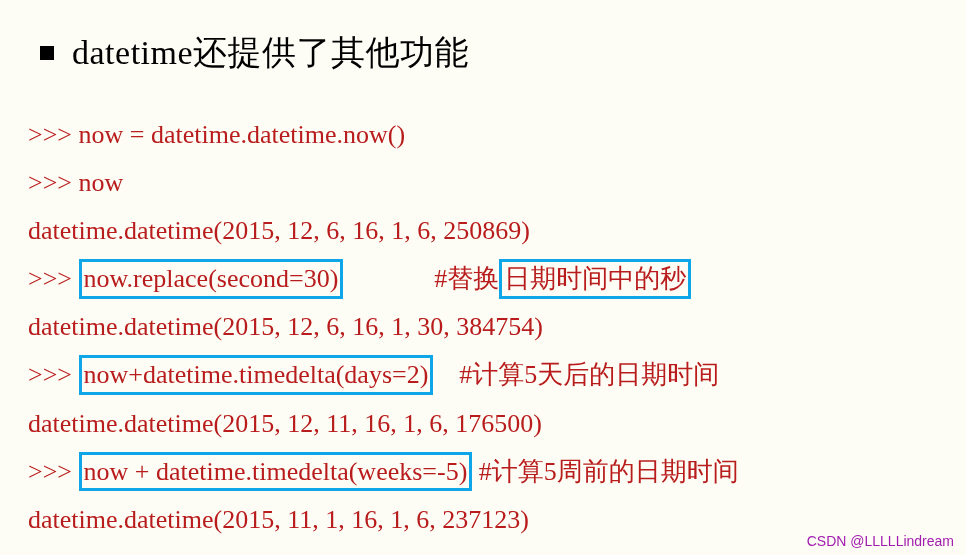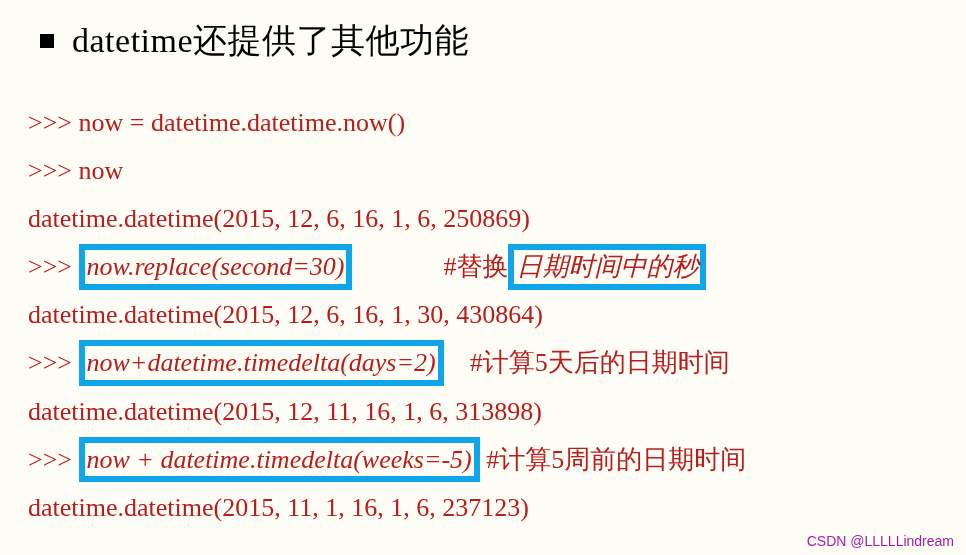--- a/index.html
+++ b/index.html
@@ -13,21 +13,21 @@
       background-color: #fdfdf5;
       background-image: radial-gradient(circle, #d0d0c0 0.5px, transparent 0.5px);
       background-size: 4px 4px;
       font-family: "Times New Roman", "SimSun", serif;
       position: relative;
       padding: 10px 20px;
     }
     .title-row {
       display: flex;
       align-items: center;
-      margin-top: 8px;
+      margin-top: 20px;
       margin-bottom: 35px;
       margin-left: 20px;
     }
     .bullet {
       width: 14px;
       height: 14px;
       background-color: #000;
       margin-right: 18px;
       flex-shrink: 0;
     }
@@ -40,25 +40,24 @@
       font-size: 26px;
       line-height: 1.85;
       color: #b91c1c;
       margin-left: 8px;
     }
     .code-line {
       position: relative;
       white-space: pre;
     }
     .boxed {
-      border: 6px solid #0ea5e9;
+      border: 3px solid #0ea5e9;
       padding: 0px 2px;
       display: inline-block;
       line-height: 1.3;
-      font-style: italic;
     }
     .comment {
       display: inline;
     }
     .watermark {
       position: absolute;
       bottom: 6px;
       right: 12px;
       font-size: 14px;
       color: #a21caf;
@@ -71,20 +70,20 @@
 <div class="title-row">
   <div class="bullet"></div>
   <div class="title-text">datetime还提供了其他功能</div>
 </div>
 
 <div class="code-block">
   <div class="code-line">&gt;&gt;&gt; now = datetime.datetime.now()</div>
   <div class="code-line">&gt;&gt;&gt; now</div>
   <div class="code-line">datetime.datetime(2015, 12, 6, 16, 1, 6, 250869)</div>
   <div class="code-line"><span>&gt;&gt;&gt; </span><span class="boxed">now.replace(second=30)</span><span>              #替换</span><span class="boxed">日期时间中的秒</span></div>
-  <div class="code-line">datetime.datetime(2015, 12, 6, 16, 1, 30, 430864)</div>
+  <div class="code-line">datetime.datetime(2015, 12, 6, 16, 1, 30, 384754)</div>
   <div class="code-line"><span>&gt;&gt;&gt; </span><span class="boxed">now+datetime.timedelta(days=2)</span><span class="comment">    #计算5天后的日期时间</span></div>
-  <div class="code-line">datetime.datetime(2015, 12, 11, 16, 1, 6, 313898)</div>
+  <div class="code-line">datetime.datetime(2015, 12, 11, 16, 1, 6, 176500)</div>
   <div class="code-line"><span>&gt;&gt;&gt; </span><span class="boxed">now + datetime.timedelta(weeks=-5)</span><span class="comment"> #计算5周前的日期时间</span></div>
   <div class="code-line">datetime.datetime(2015, 11, 1, 16, 1, 6, 237123)</div>
 </div>
 
 <div class="watermark">CSDN @LLLLLindream</div>
 
 </body></html>

